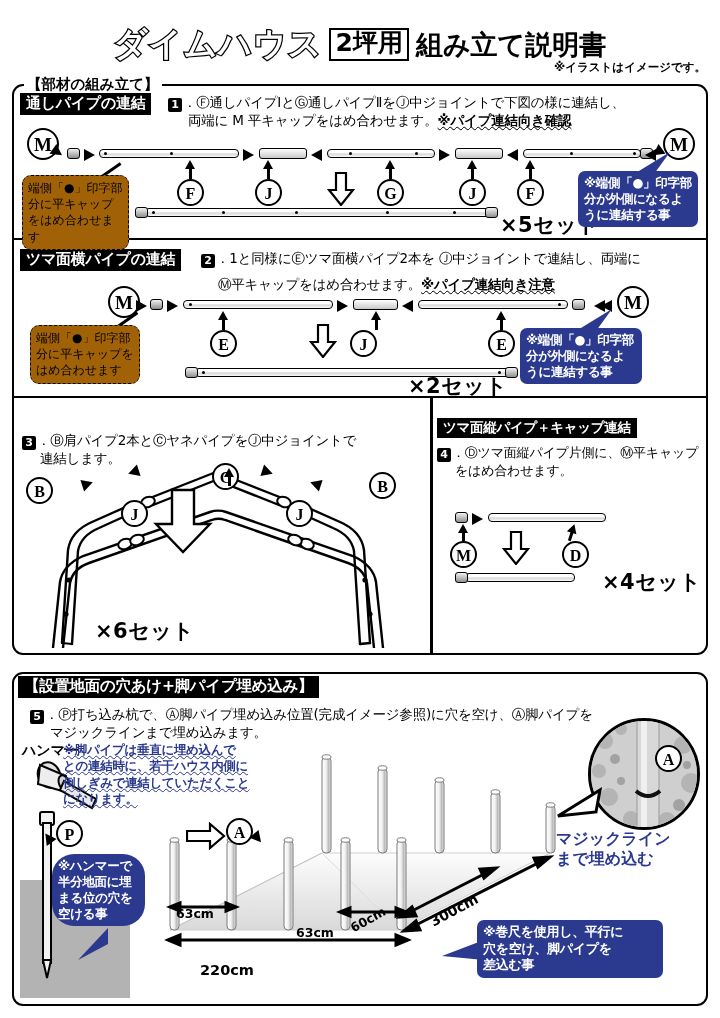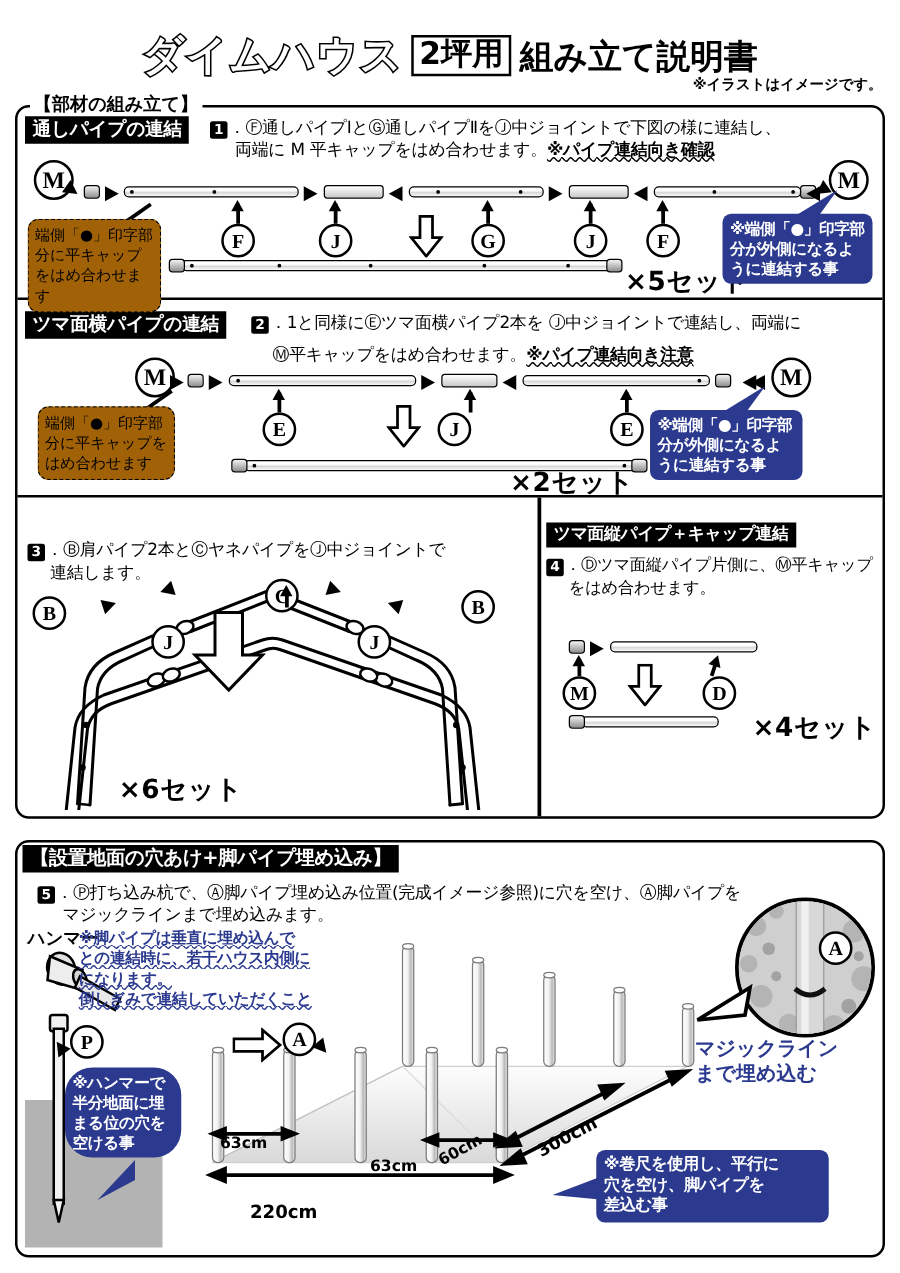--- a/index.html
+++ b/index.html
@@ -419,22 +419,22 @@
       <ellipse cx="23" cy="17" rx="11" ry="13" transform="rotate(-22 23 17)"></ellipse>
       <path d="M14,7 L40,18 L36,33 L12,26 Z" fill="#ededed"></path>
       <ellipse cx="38" cy="25" rx="5" ry="8" transform="rotate(-22 38 25)" fill="#d5d5d5"></ellipse>
       <path d="M38,23 L70,41 L66,50 L34,32 Z" fill="#e8e8e8"></path>
     </g>
   </svg>
 
   <div class="noteblue" style="left:63px; top:742px; width:210px;">
     <div class="wavy">※脚パイプは垂直に埋め込んで</div>
     <div class="wavy">との連結時に、若干ハウス内側に</div>
+    <div class="wavy">倒しぎみで連結していただくこと</div>
     <div class="wavy">になります。</div>
-    <div class="wavy">倒しぎみで連結していただくこと</div>
   </div>
 
   <div class="graysq" style="left:20px; top:880px; width:110px; height:118px;"></div>
 
   <svg class="gsvg" style="left:34px; top:810px; z-index:3;" width="28" height="180" viewBox="0 0 28 180">
     <g stroke="#000" stroke-width="2" fill="#f2f2f2">
       <rect x="6" y="2" width="14" height="13" rx="2"></rect>
       <rect x="9" y="13" width="8" height="140"></rect>
       <polygon points="9,150 17,150 13,168"></polygon>
     </g>

